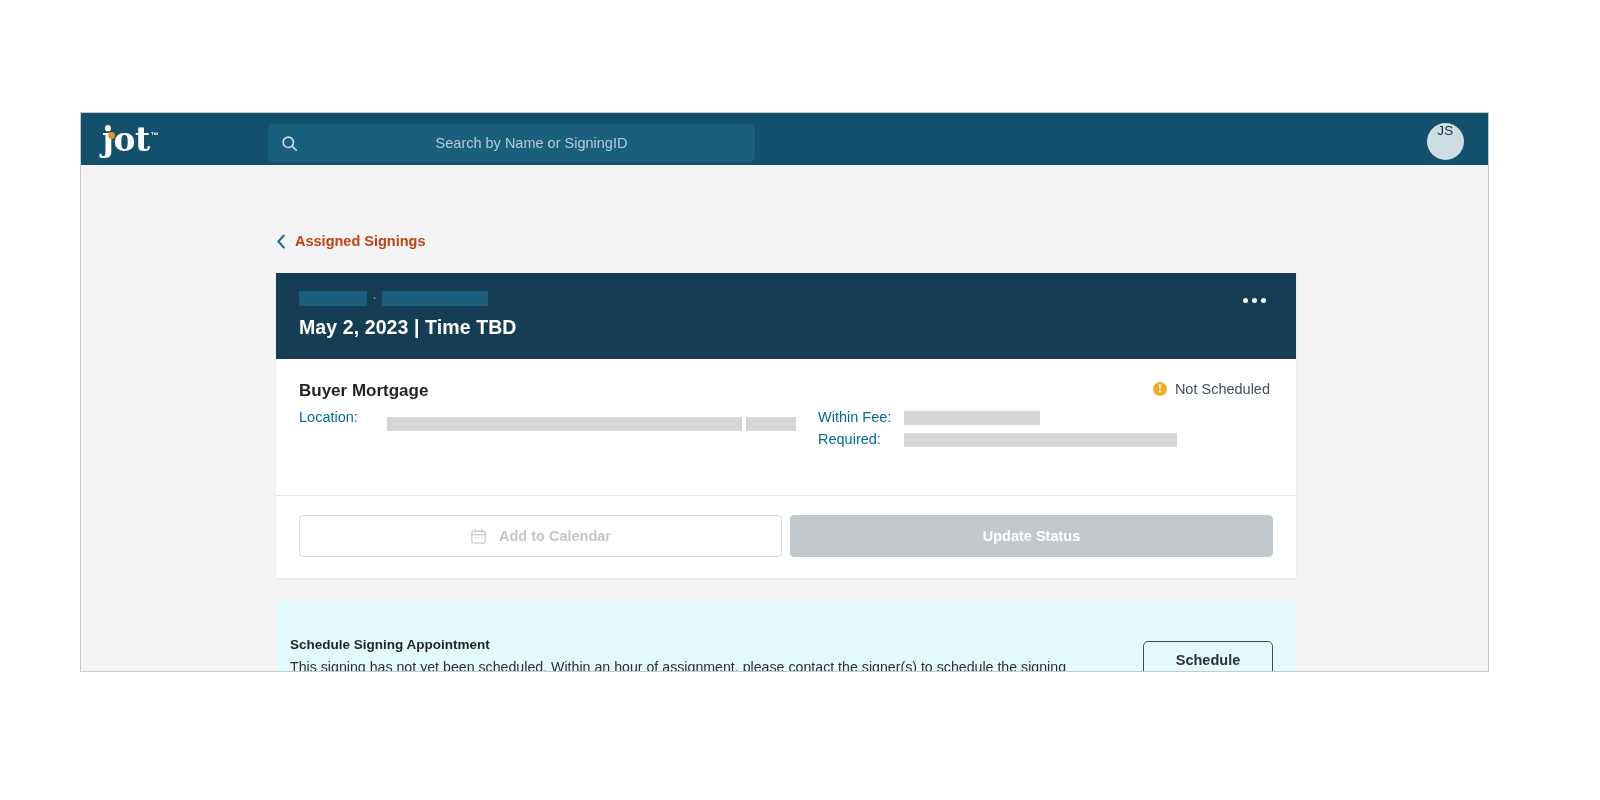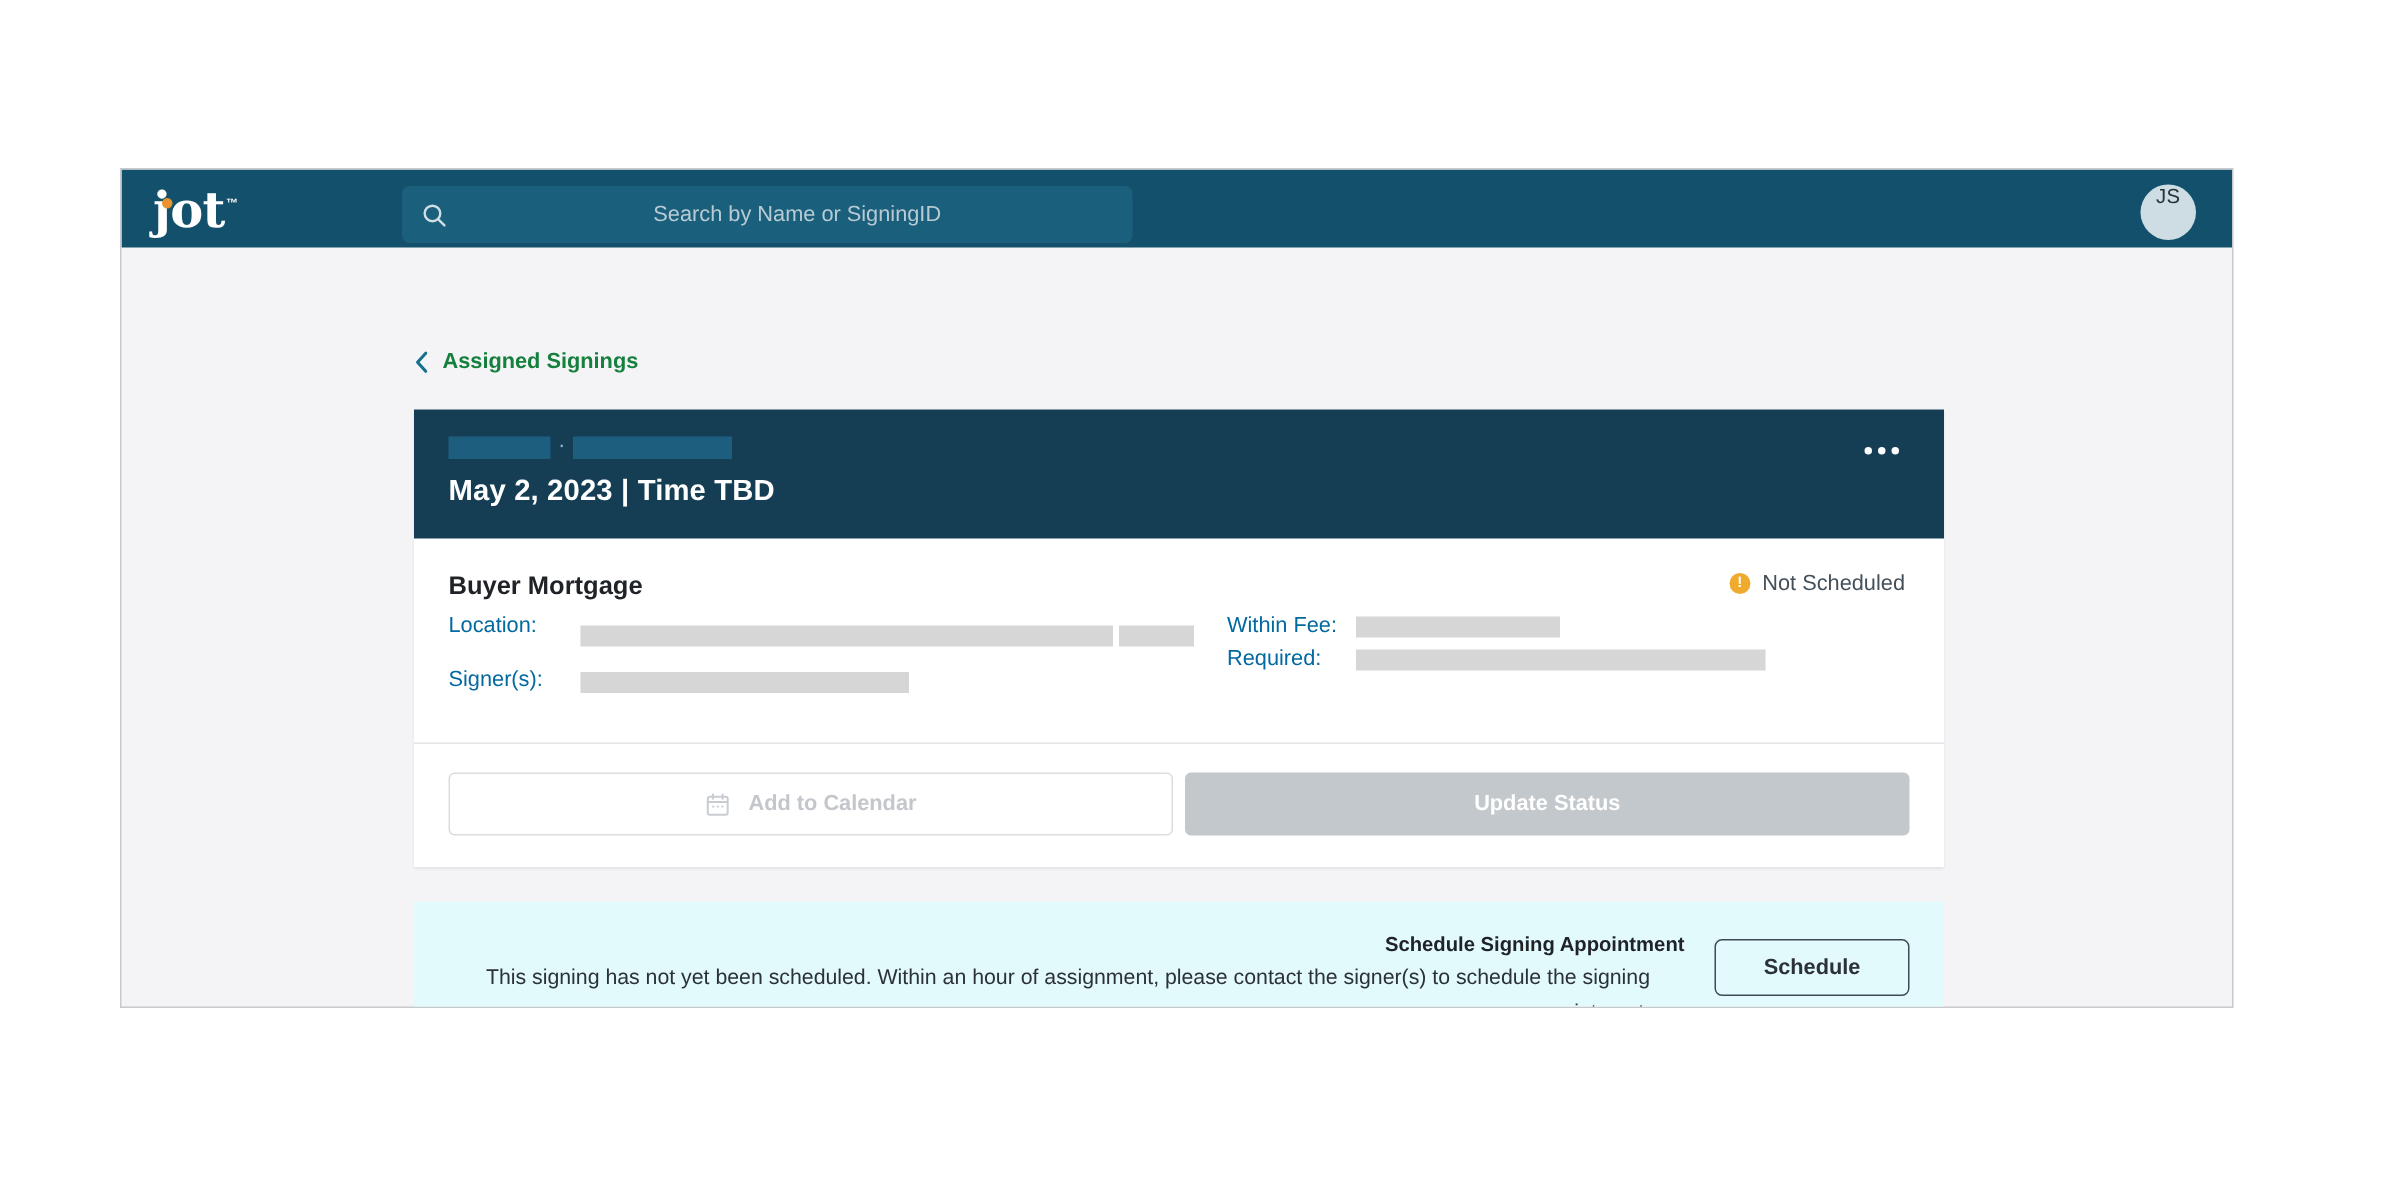--- a/index.html
+++ b/index.html
@@ -143,21 +143,21 @@
     align-items: center;
     gap: 9px;
     cursor: pointer;
   }
   .breadcrumb-chevron {
     display: flex;
     align-items: center;
     color: #15708f;
   }
   .breadcrumb-label {
-    color: #15803d;
+    color: #c2410c;
     font-size: 14.5px;
     font-weight: bold;
     font-family: "Liberation Sans", sans-serif;
   }
 
   
   .card {
     position: absolute;
     left: 195px;
     top: 108px;
@@ -311,25 +311,24 @@
     font-weight: bold;
   }
 
   
   .notice {
     position: absolute;
     left: 195px;
     top: 436px;
     width: 1020px;
     background: #e3fafc;
-    padding: 21px 23px 22px 14px;
+    padding: 36px 23px 22px 14px;
     box-sizing: border-box;
     display: flex;
     align-items: flex-start;
-    text-align: right;
   }
   .notice-text { flex: 1; padding-right: 20px; }
   .notice-title {
     font-size: 13.5px;
     font-weight: bold;
     color: #1f2327;
     font-family: "Liberation Sans", sans-serif;
     margin-bottom: 4px;
   }
   .notice-body {
@@ -423,24 +422,20 @@
           </div>
 
           <div class="detail-cols">
             <div class="col-left">
               <div class="field-row">
                 <span class="field-label" style="width:88px;">Location:</span>
                 <span style="display:inline-block;">
                   <span class="redact" style="width:355px;height:14px;"></span>
                   <span class="redact" style="width:50px;height:14px;margin-top:8px;"></span>
                 </span>
-              </div>
-              <div class="field-row" style="margin-top:9px;">
-                <span class="field-label" style="width:88px;">Signer(s):</span>
-                <span class="redact" style="width:219px;height:14px;margin-top:3px;"></span>
               </div>
             </div>
 
             <div class="col-right">
               <div class="field-row">
                 <span class="field-label" style="width:86px;">Within Fee:</span>
                 <span class="redact" style="width:136px;height:14px;margin-top:2px;"></span>
               </div>
               <div class="field-row" style="margin-top:5px;">
                 <span class="field-label" style="width:86px;">Required:</span>

